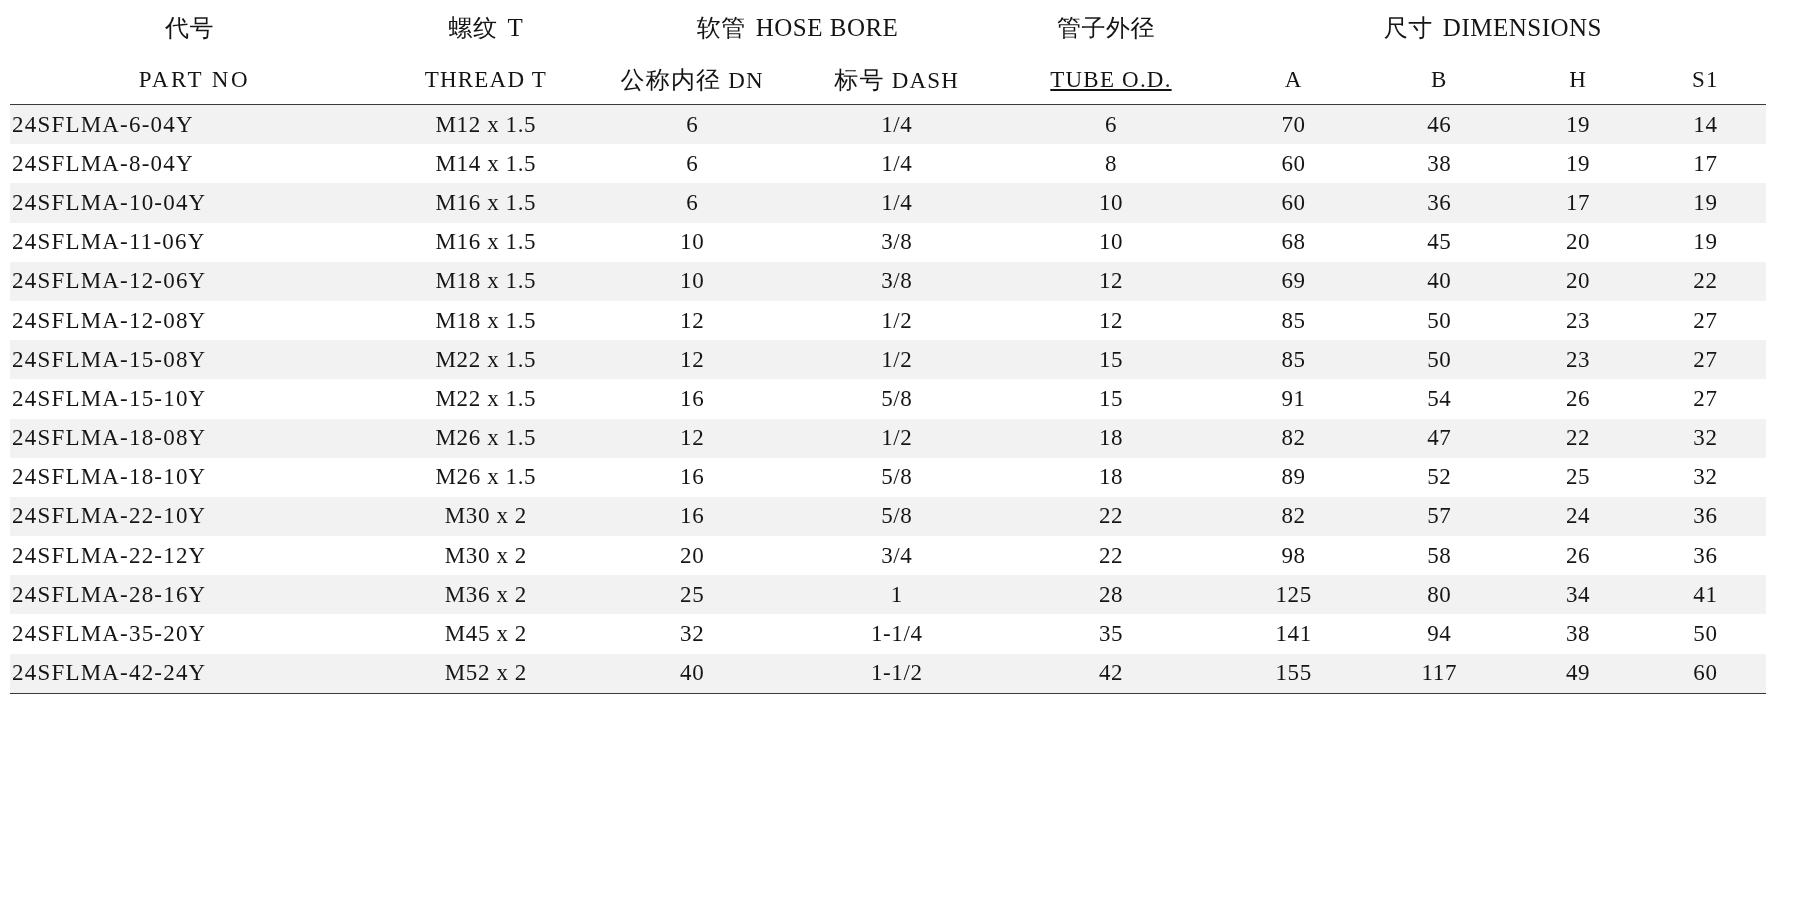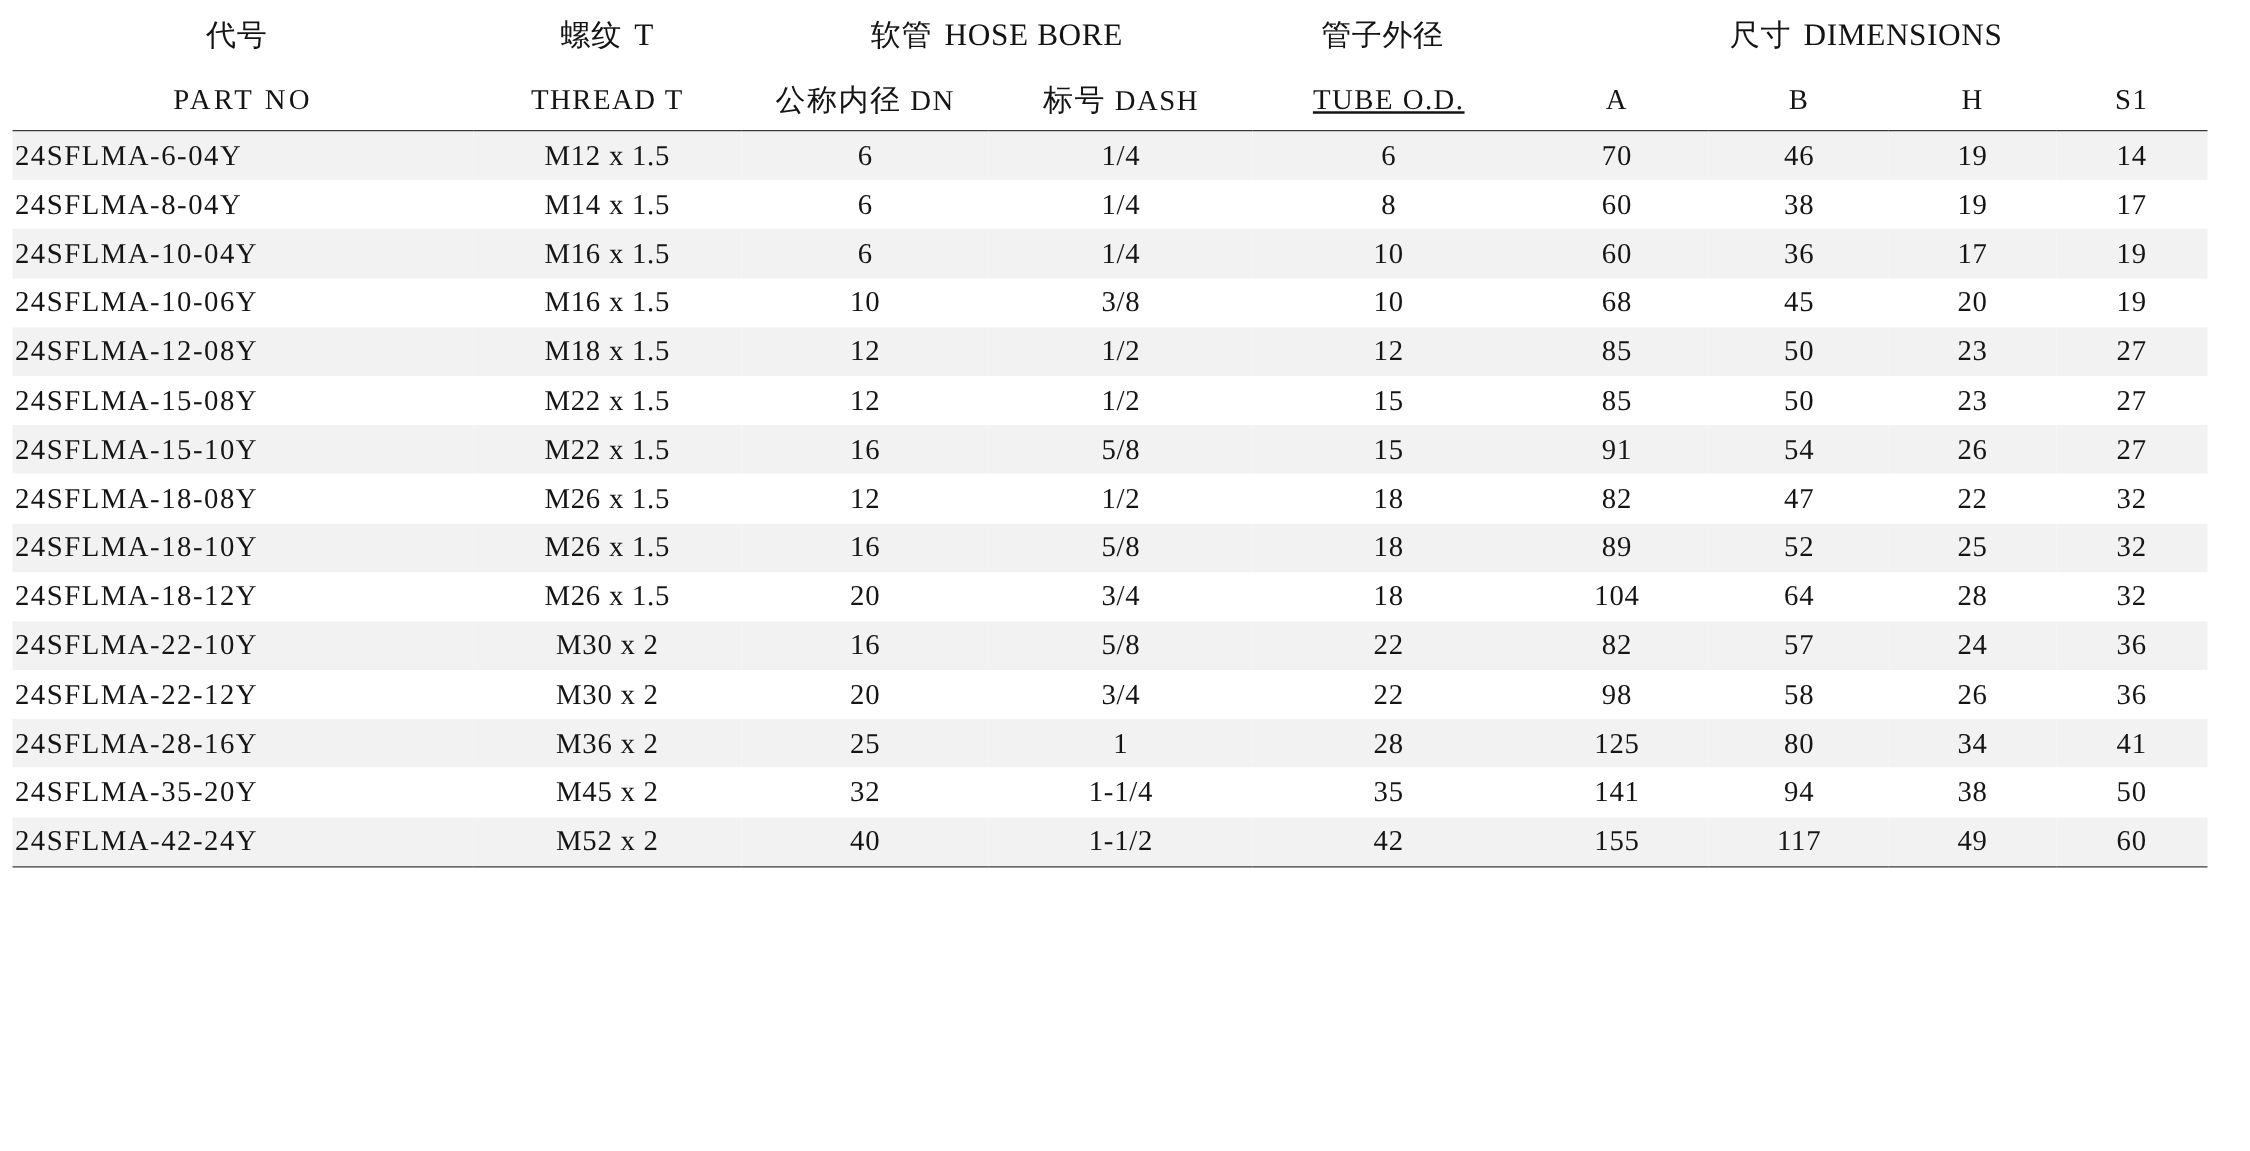--- a/index.html
+++ b/index.html
@@ -158,29 +158,40 @@
           <td>M16 x 1.5</td>
           <td>6</td>
           <td>1/4</td>
           <td>10</td>
           <td>60</td>
           <td>36</td>
           <td>17</td>
           <td>19</td>
         </tr>
         <tr>
-          <td class="part">24SFLMA-10-06Y</td>
+          <td class="part">24SFLMA-11-06Y</td>
           <td>M16 x 1.5</td>
           <td>10</td>
           <td>3/8</td>
           <td>10</td>
           <td>68</td>
           <td>45</td>
           <td>20</td>
           <td>19</td>
+        </tr>
+        <tr>
+          <td class="part">24SFLMA-12-06Y</td>
+          <td>M18 x 1.5</td>
+          <td>10</td>
+          <td>3/8</td>
+          <td>12</td>
+          <td>69</td>
+          <td>40</td>
+          <td>20</td>
+          <td>22</td>
         </tr>
         <tr>
           <td class="part">24SFLMA-12-08Y</td>
           <td>M18 x 1.5</td>
           <td>12</td>
           <td>1/2</td>
           <td>12</td>
           <td>85</td>
           <td>50</td>
           <td>23</td>
@@ -224,31 +235,20 @@
           <td>M26 x 1.5</td>
           <td>16</td>
           <td>5/8</td>
           <td>18</td>
           <td>89</td>
           <td>52</td>
           <td>25</td>
           <td>32</td>
         </tr>
         <tr>
-          <td class="part">24SFLMA-18-12Y</td>
-          <td>M26 x 1.5</td>
-          <td>20</td>
-          <td>3/4</td>
-          <td>18</td>
-          <td>104</td>
-          <td>64</td>
-          <td>28</td>
-          <td>32</td>
-        </tr>
-        <tr>
           <td class="part">24SFLMA-22-10Y</td>
           <td>M30 x 2</td>
           <td>16</td>
           <td>5/8</td>
           <td>22</td>
           <td>82</td>
           <td>57</td>
           <td>24</td>
           <td>36</td>
         </tr>

